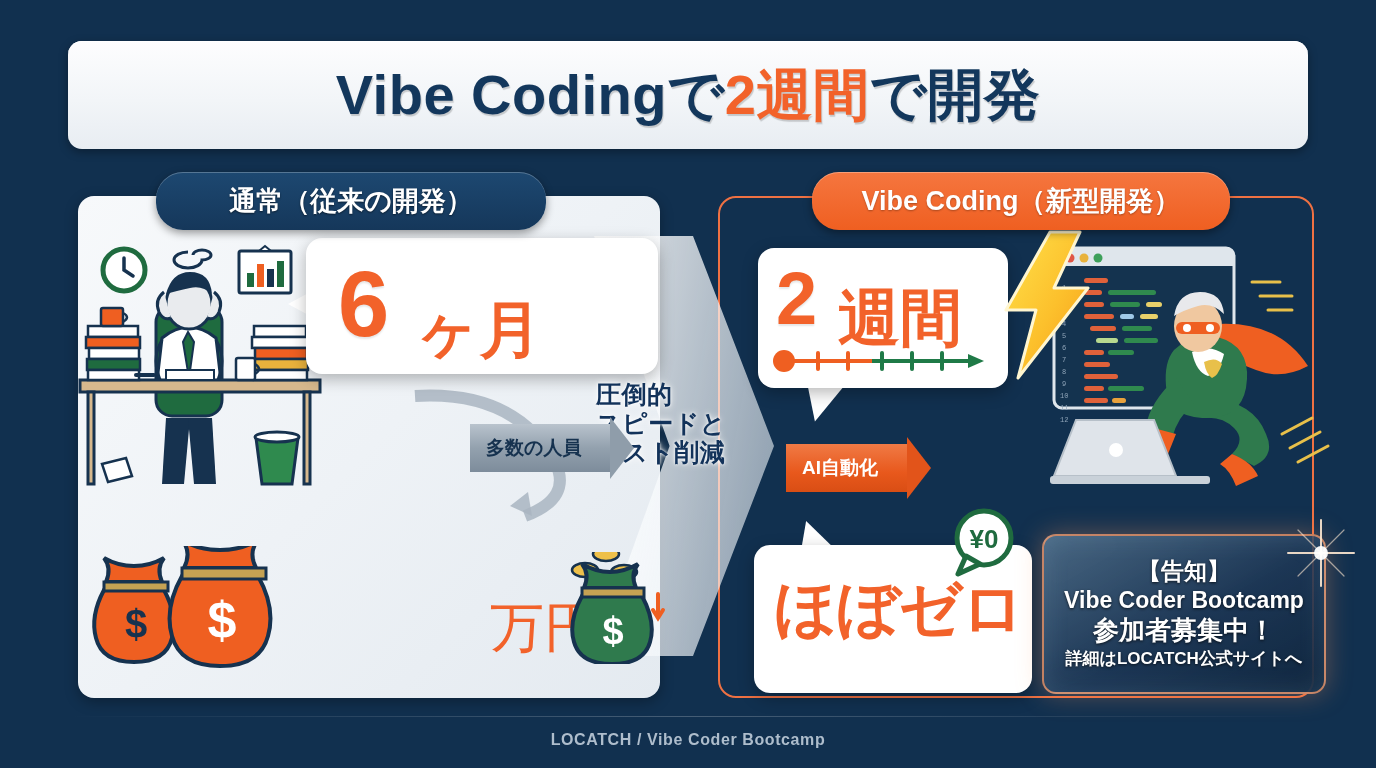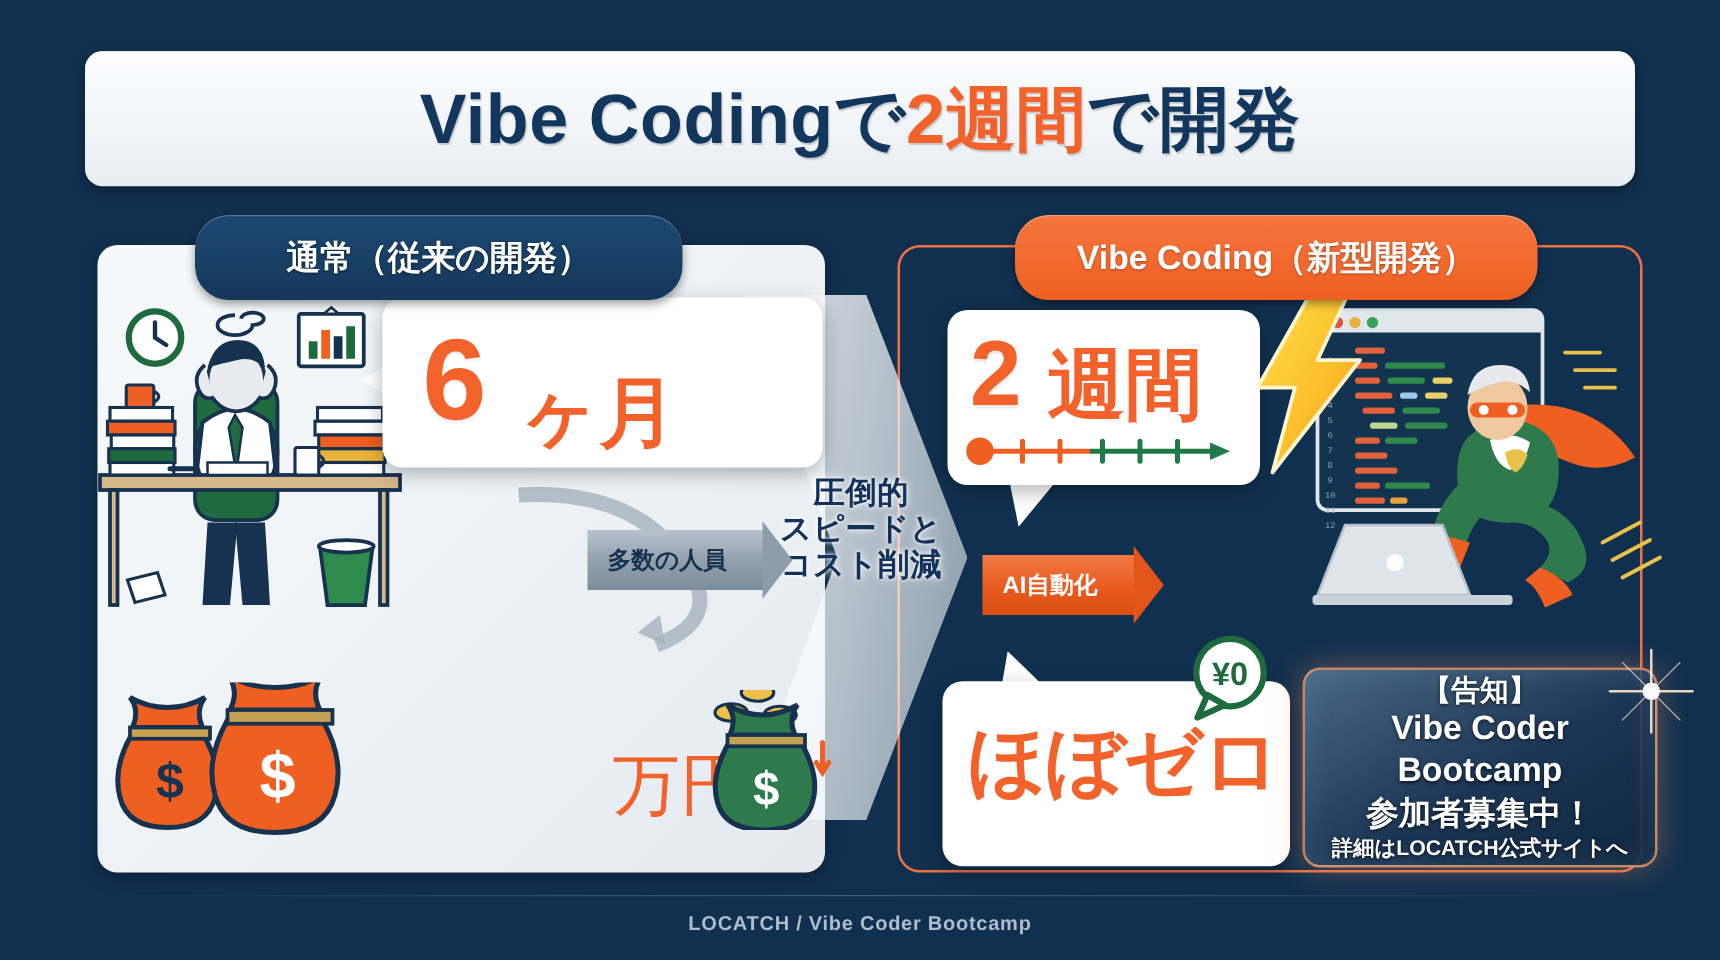--- a/index.html
+++ b/index.html
@@ -35,21 +35,21 @@
     background:linear-gradient(135deg,#f7f9fb 0%,#eef2f6 50%,#e4eaf0 100%);
     border-radius:16px;
     box-shadow:0 4px 14px rgba(0,0,0,.3);
   }
   .panel-right-frame{
     position:absolute; left:718px; top:196px; width:596px; height:502px;
     border:2px solid #ef7143; border-radius:18px;
   }
 
   .pill{
-    position:absolute; height:68px; border-radius:27px;
+    position:absolute; height:58px; border-radius:27px;
     display:flex; align-items:center; justify-content:center;
     font-size:27px; font-weight:bold; color:#fff; white-space:nowrap;
     padding:16px 26px; z-index:20;
   }
   .pill-left{
     left:156px; top:172px; width:390px;
     background:linear-gradient(180deg,#1d4871 0%,#15375a 100%);
     box-shadow:0 3px 8px rgba(0,0,0,.4), inset 0 1px 0 rgba(255,255,255,.25);
     text-shadow:0 1px 2px rgba(0,0,0,.5);
   }
@@ -62,21 +62,21 @@
 
   
   .center-chevron{
     position:absolute; left:594px; top:236px; width:180px; height:420px;
     background:linear-gradient(100deg,rgba(255,255,255,.88),rgba(235,242,248,.55));
     clip-path:polygon(0% 0%, 55% 0%, 100% 50%, 55% 100%, 0% 100%, 42% 50%);
     z-index:3; filter:blur(.3px);
   }
   .center-text{
     position:absolute; left:596px; top:380px; width:186px; z-index:12;
-    text-align:center; color:#12325a; font-weight:bold; font-size:25px;
+    color:#12325a; font-weight:bold; font-size:25px;
     line-height:1.16; letter-spacing:.5px;
     text-shadow:0 0 7px rgba(255,255,255,.95),0 0 3px rgba(255,255,255,1);
   }
 
   
   .card{
     position:absolute; background:#fff; border-radius:16px;
     box-shadow:0 5px 16px rgba(0,0,0,.28);
     z-index:10;
   }
@@ -98,21 +98,21 @@
     border-left:20px solid transparent; border-right:20px solid transparent;
     border-bottom:38px solid #fff; transform:rotate(-18deg); }
 
   .big-num{
     font-weight:bold; color:#f2622a; line-height:1;
     text-shadow:0 2px 2px rgba(0,0,0,.1);
   }
   .num-6m{ position:absolute; left:32px; top:20px; font-size:92px; }
   .unit-6m{ position:absolute; left:110px; top:50px; font-size:62px; font-weight:bold; color:#f2622a; }
   .num-2w{ position:absolute; left:18px; top:14px; font-size:74px; }
-  .unit-2w{ position:absolute; left:80px; top:18px; font-size:62px; font-weight:bold;color:#f2622a;}
+  .unit-2w{ position:absolute; left:80px; top:28px; font-size:62px; font-weight:bold;color:#f2622a;}
   .num-cost{ position:absolute; left:160px; top:2px; font-size:100px; }
   .unit-cost{ position:absolute; left:412px; top:44px; font-size:54px;font-weight:normal;color:#f2622a;}
   .txt-zero{ position:absolute; left:20px; top:22px; font-size:62px; font-weight:bold; color:#f2622a; letter-spacing:-1px;}
 
   
   .arrow-strip{ position:absolute; z-index:14; display:flex; align-items:center; }
   .arrow{
     position:relative; height:48px; display:flex; align-items:center;
     color:#fff; font-weight:bold; font-size:19px; white-space:nowrap;
     padding:0 30px 0 16px;
@@ -148,21 +148,21 @@
   .announce{
     position:absolute; left:1042px; top:534px; width:284px; height:160px;
     border:2px solid rgba(255,160,110,.75); border-radius:14px;
     background:linear-gradient(150deg,rgba(120,150,175,.55) 0%,rgba(30,55,85,.85) 55%,rgba(16,38,62,.95) 100%);
     box-shadow:0 0 26px rgba(255,150,90,.35), inset 0 0 24px rgba(140,175,205,.18);
     display:flex; flex-direction:column; align-items:center; justify-content:center;
     z-index:16; text-align:center;
   }
   .announce div{ color:#fff; font-weight:bold; text-shadow:0 1px 3px rgba(0,0,0,.7); }
   .an1{ font-size:23px; line-height:1.25; }
-  .an2{ font-size:27px; line-height:1.25; }
+  .an2{ font-size:23px; line-height:1.25; }
   .an3{ font-size:26px; line-height:1.3; }
   .an4{ font-size:17px; line-height:1.35; }
   .sparkle{
     position:absolute; left:1286px; top:518px; width:70px; height:70px; z-index:17;
     pointer-events:none;
   }
 
   
   .footer-rule{ position:absolute; left:68px; top:716px; width:1240px; height:1px;
                 background:linear-gradient(90deg,rgba(255,255,255,0),rgba(255,255,255,.22),rgba(255,255,255,0)); }

